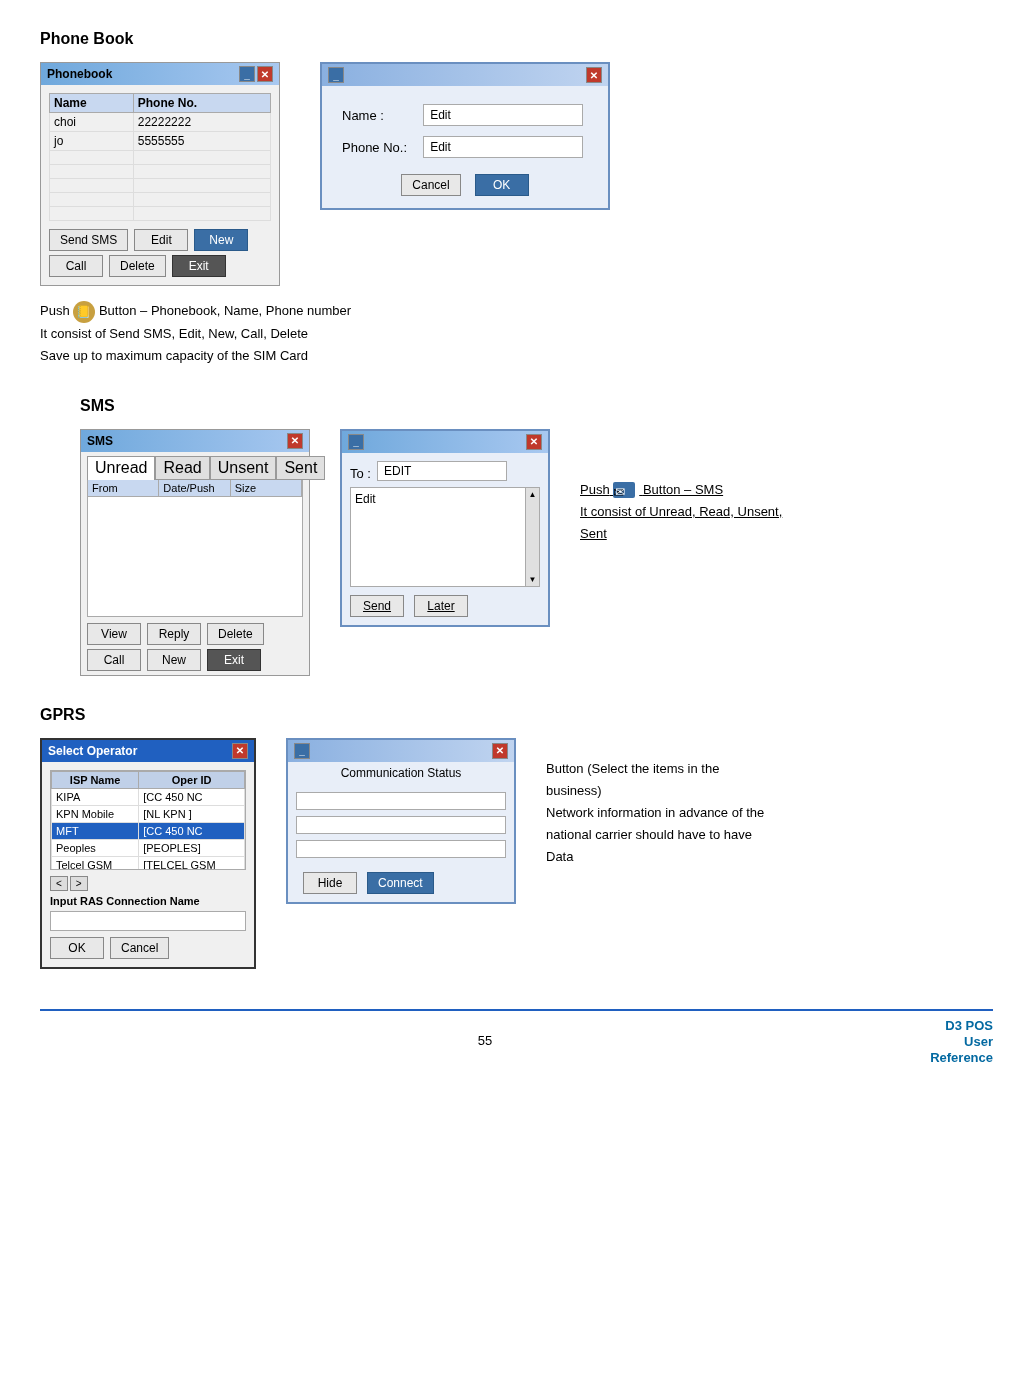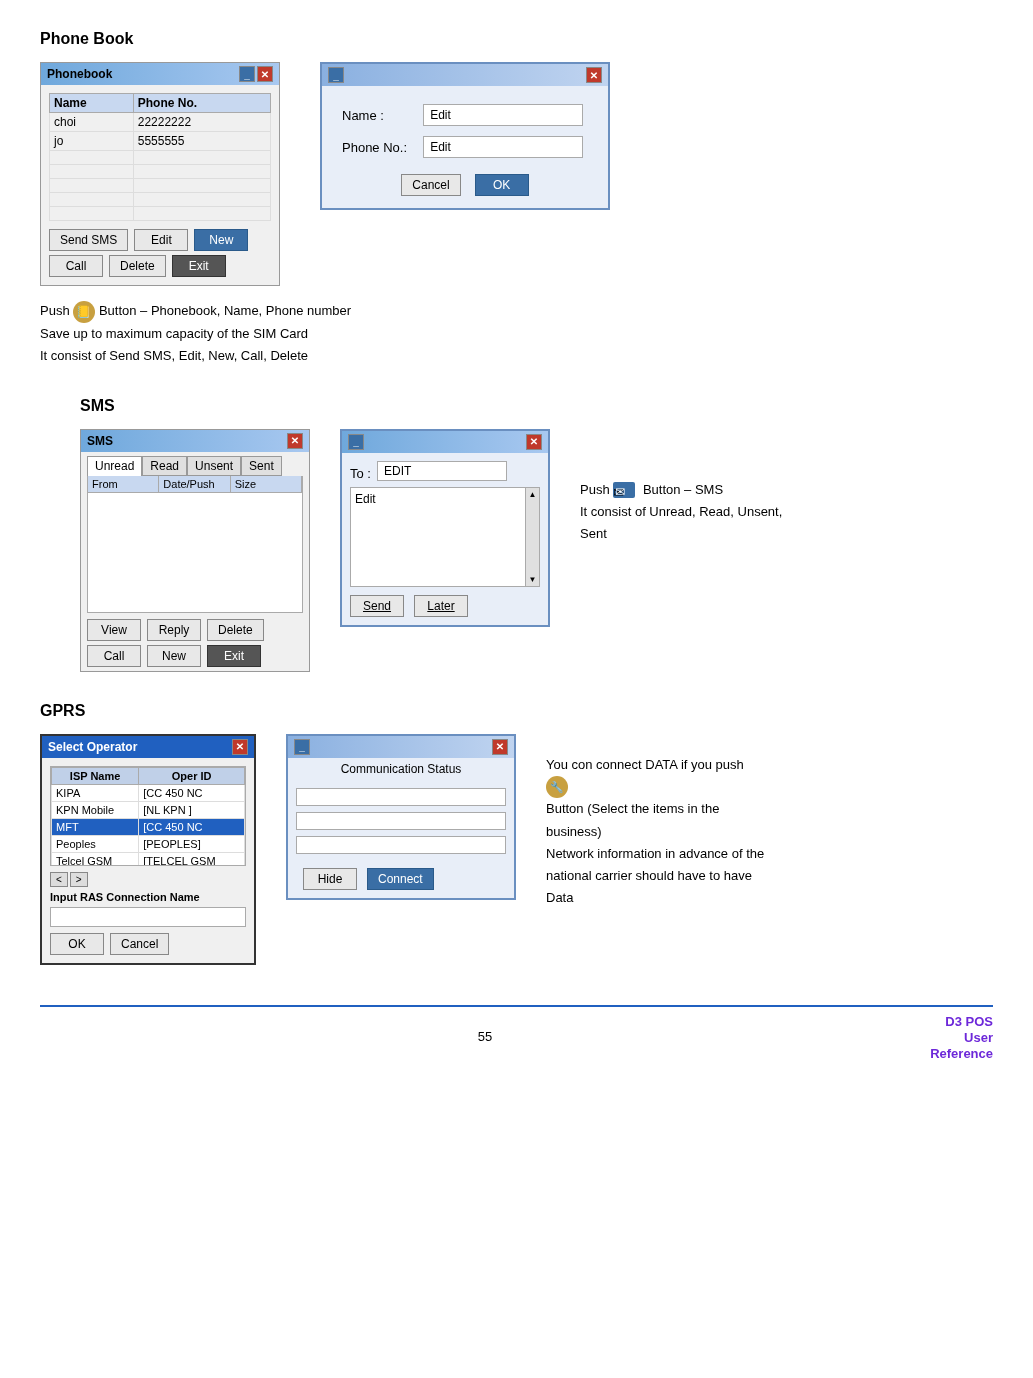--- a/index.html
+++ b/index.html
@@ -176,21 +176,21 @@
       align-items: flex-start;
       gap: 30px;
     }
 
     
     .sms-main {
       width: 230px;
     }
     .sms-tabs {
       display: flex;
-      font-size: 12px;
+      font-size: 16px;
     }
     .sms-tab {
       border: 1px solid #999;
       padding: 2px 7px;
       background: #e0e0e0;
       cursor: pointer;
     }
     .sms-tab.active {
       background: #fff;
       border-bottom: none;
@@ -426,21 +426,21 @@
       align-items: center;
     }
     .page-num {
       text-align: center;
       font-size: 13px;
       width: 100%;
     }
     .footer-brand {
       font-size: 13px;
       font-weight: bold;
-      color: #6d28d9;
+      color: #0369a1;
     }
   </style>
 </head>
 <body>
 
 <div class="phonebook-section">
   <h2 class="section-title">Phone Book</h2>
 
   <div class="phonebook-row">
 
@@ -533,22 +533,22 @@
       </div>
     </div>
   </div>
 
   <div class="description-text">
     <div>
       <span>Push</span>
       <span class="icon-inline">📒</span>
       <span>Button – Phonebook, Name, Phone number</span>
     </div>
+    <div>It consist of Send SMS, Edit, New, Call, Delete</div>
     <div>Save up to maximum capacity of the SIM Card</div>
-    <div>It consist of Send SMS, Edit, New, Call, Delete</div>
   </div>
 </div>
 
 <div class="sms-section">
   <h2 class="section-title">SMS</h2>
 
   <div class="sms-row">
 
     <div class="win-box sms-main">
       <div class="win-titlebar">
@@ -602,21 +602,21 @@
             <span>▼</span>
           </div>
         </div>
         <div class="compose-btns">
           <button class="btn">Send</button>
           <button class="btn">Later</button>
         </div>
       </div>
     </div>
 
-    <div class="sms-push-desc" style="margin-top:50px;">
+    <div class="sms-push-desc" style="margin-top:50px;text-decoration:underline;">
       <div>
         <span>Push</span>
         <span class="email-icon">✉</span>
         <span>Button – SMS</span>
       </div>
       <div>It  consist  of  Unread,  Read,  Unsent,</div>
       <div>Sent</div>
     </div>
   </div>
 </div>
@@ -692,24 +692,20 @@
         <div class="comm-bar"></div>
         <div class="comm-bar"></div>
       </div>
       <div class="comm-btns">
         <button class="btn">Hide</button>
         <button class="btn btn-blue">Connect</button>
       </div>
     </div>
 
     <div class="gprs-desc" style="margin-top:20px;">
-      <div>
-        <span>You  con  connect  DATA  if  you  push</span>
-        <span class="gprs-icon">🔧</span>
-      </div>
       <div>Button (Select the items in the business)</div>
       <div>Network  information  in  advance  of  the</div>
       <div>national  carrier  should  have  to  have  Data</div>
     </div>
   </div>
 </div>
 
 <div class="page-footer">
   <div style="flex:1;"></div>
   <div class="page-num">55</div>

